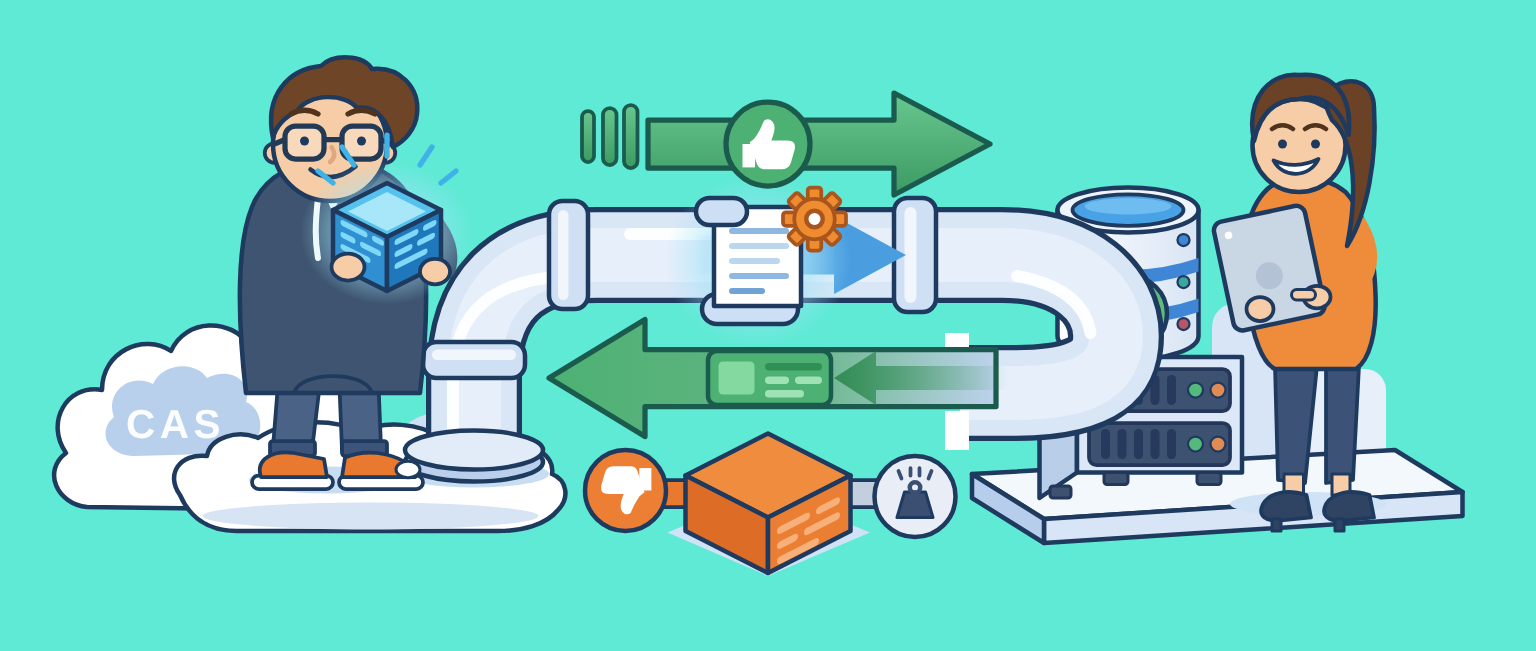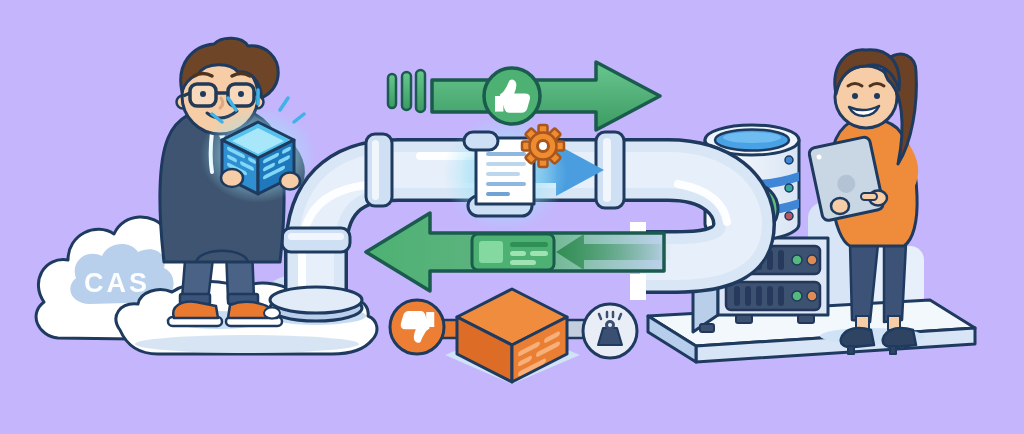--- a/index.html
+++ b/index.html
@@ -1,16 +1,16 @@
 <!DOCTYPE html>
 <html><head>
 <meta charset="utf-8">
 <style>
   html,body{margin:0;padding:0;background:#ffffff;}
-  .stage{position:relative;width:1024px;height:434px;background:#c4b5fd;overflow:hidden;
+  .stage{position:relative;width:1024px;height:434px;background:#5eead4;overflow:hidden;
          font-family:"Liberation Sans",sans-serif;}
   svg{display:block;width:1024px;height:434px;}
   svg *{stroke-linejoin:round;}
   .cas-text{font-family:"Liberation Sans",sans-serif;font-weight:bold;font-size:27px;
             letter-spacing:3px;fill:#fbfdff;}
 </style>
 </head>
 <body>
 
 <div class="stage">

